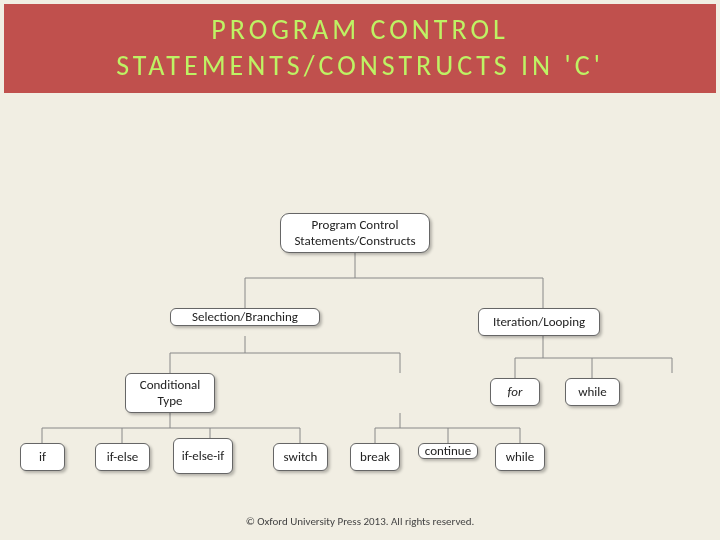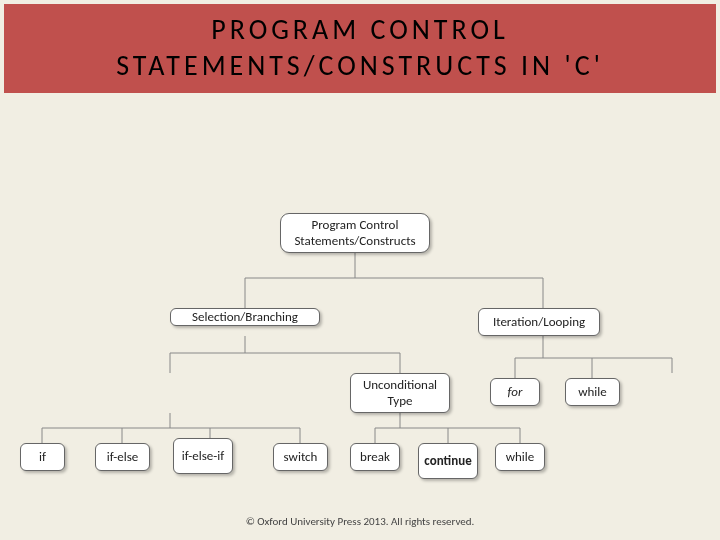--- a/index.html
+++ b/index.html
@@ -6,21 +6,21 @@
   body {
     width: 720px;
     height: 540px;
     background: #f1eee3;
     font-family: Calibri, Arial, sans-serif;
     position: relative;
     overflow: hidden;
   }
   .title-bar {
     background: #c0504d;
-    color: #000000;
+    color: #bef264;
     text-align: center;
     padding: 8px 20px;
     margin: 4px 4px 0 4px;
     font-size: 28px;
     letter-spacing: 4px;
     font-weight: 400;
     line-height: 1.3;
   }
   .diagram {
     position: relative;
@@ -49,21 +49,21 @@
   .cond { left: 125px; top: 250px; width: 90px; height: 40px; }
   .uncond { left: 350px; top: 250px; width: 100px; height: 40px; }
   .for { left: 490px; top: 255px; width: 50px; height: 28px; font-style: italic; }
   .while { left: 565px; top: 255px; width: 55px; height: 28px; }
   .dowhile { left: 645px; top: 250px; width: 55px; height: 40px; }
   .if { left: 20px; top: 320px; width: 45px; height: 28px; }
   .ifelse { left: 95px; top: 320px; width: 55px; height: 28px; }
   .ifelseif { left: 173px; top: 315px; width: 60px; height: 36px; }
   .switch { left: 273px; top: 320px; width: 55px; height: 28px; }
   .break { left: 350px; top: 320px; width: 50px; height: 28px; }
-  .continue { left: 418px; top: 320px; width: 60px; height: 36px; font-weight: bold; }
+  .continue { left: 418px; top: 320px; width: 60px; height: 16px; }
   .goto { left: 495px; top: 320px; width: 50px; height: 28px; }
   .footer {
     position: absolute;
     bottom: 12px;
     width: 100%;
     text-align: center;
     font-size: 11px;
     color: #444;
   }
   svg.connectors {
@@ -108,21 +108,21 @@
     <line x1="400" y1="290" x2="400" y2="305"></line>
     <line x1="375" y1="305" x2="520" y2="305"></line>
     <line x1="375" y1="305" x2="375" y2="320"></line>
     <line x1="448" y1="305" x2="448" y2="320"></line>
     <line x1="520" y1="305" x2="520" y2="320"></line>
   </svg>
 
   <div class="node root">Program Control Statements/Constructs</div>
   <div class="node sel">Selection/Branching</div>
   <div class="node iter">Iteration/Looping</div>
-  <div class="node uncond">Unconditional Type</div>
+  <div class="node cond">Conditional Type</div>
   <div class="node for">for</div>
   <div class="node while">while</div>
   <div class="node if">if</div>
   <div class="node ifelse">if-else</div>
   <div class="node ifelseif">if-else-if</div>
   <div class="node switch">switch</div>
   <div class="node break">break</div>
   <div class="node continue">continue</div>
   <div class="node goto">while</div>
 </div>

